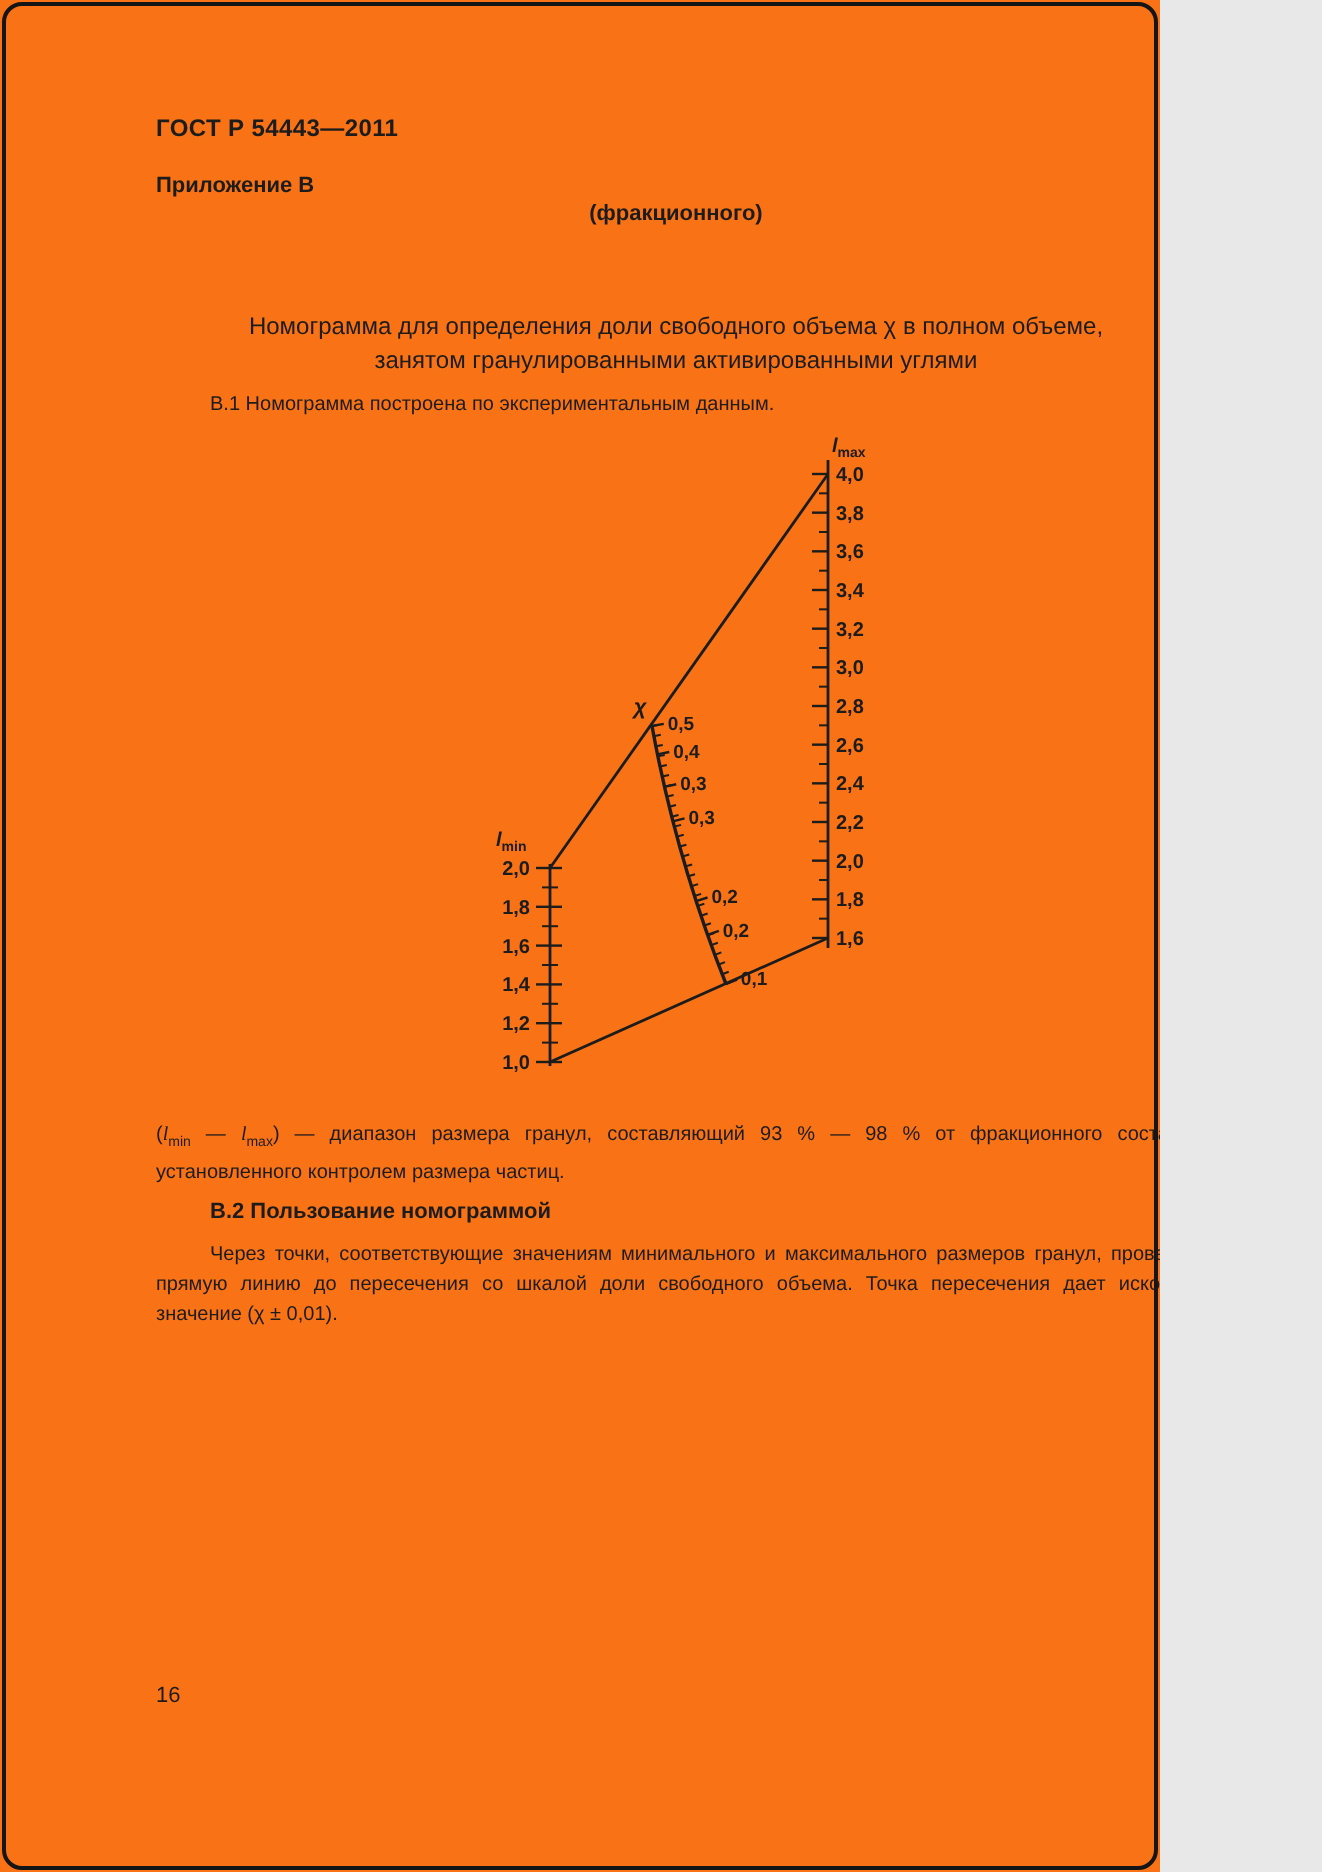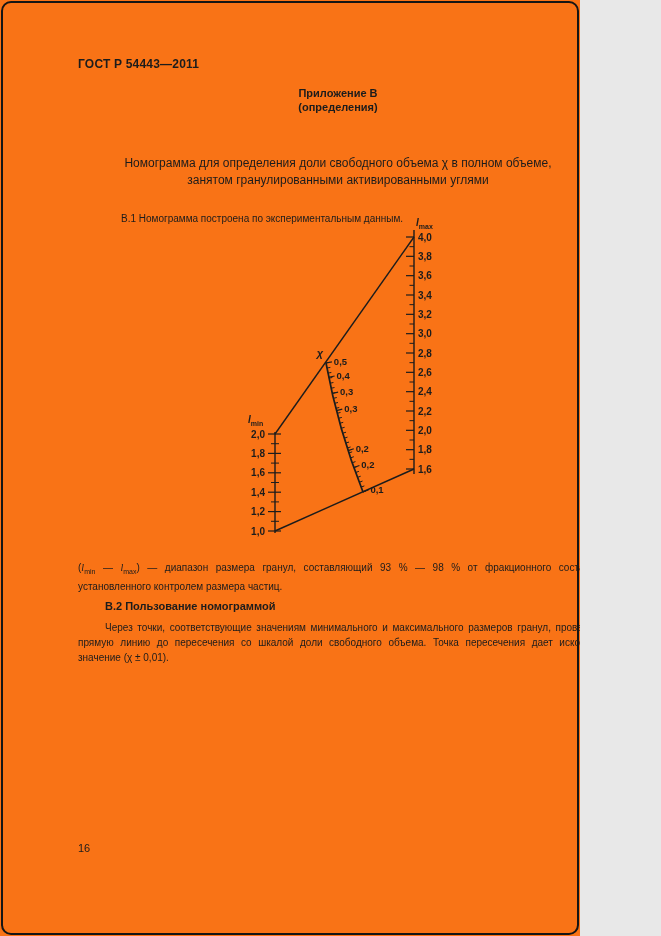--- a/index.html
+++ b/index.html
@@ -3,43 +3,43 @@
 <meta charset="utf-8">
 <style>
   html,body{margin:0;padding:0;background:#e8e8e8;}
   .page{
     position:relative;width:580px;height:936px;background:#f97316;
     font-family:"Liberation Sans", sans-serif;color:#1c1c1c;overflow:hidden;
   }
   .frame{position:absolute;inset:1px;border:2px solid #151515;border-radius:10px;pointer-events:none;}
   .abs{position:absolute;}
   .doc-header{left:78px;top:57px;font-size:12px;font-weight:bold;letter-spacing:.2px;}
-  .appendix{left:78px;top:87px;width:520px;text-align:center;font-size:11px;font-weight:bold;}
+  .appendix{left:78px;top:87px;width:520px;text-align:left;font-size:11px;font-weight:bold;}
   .appendix-note{left:78px;top:101px;width:520px;text-align:center;font-size:11px;font-weight:bold;}
   .fig-title{left:78px;top:155px;width:520px;text-align:center;font-size:12px;font-weight:normal;line-height:17px;}
-  .b1{left:78px;top:197px;width:520px;font-size:10px;text-indent:27px;margin:16px;}
+  .b1{left:78px;top:197px;width:520px;font-size:10px;text-indent:27px;margin:0;}
   .figure{left:230px;top:210px;}
   .caption{left:78px;top:561px;width:520px;font-size:10px;line-height:14.5px;text-align:justify;margin:0;}
   .caption i{font-style:italic;font-family:"Liberation Serif", serif;}
   .caption sub{font-size:7px;}
   .b2-heading{left:78px;top:600px;width:520px;font-size:11px;font-weight:bold;text-indent:27px;margin:0;}
   .b2-para{left:78px;top:620px;width:520px;font-size:10px;line-height:15px;text-align:justify;text-indent:27px;margin:0;}
   .page-number{left:78px;top:842px;font-size:11px;}
   svg text{font-family:"Liberation Sans", sans-serif;}
 </style>
 </head>
 <body>
 
 <div class="page">
   <div class="frame"></div>
 
   <div class="abs doc-header">ГОСТ Р 54443—2011</div>
 
   <div class="abs appendix">Приложение В</div>
-  <div class="abs appendix-note">(определения)</div>
+  <div class="abs appendix-note">(фракционного)</div>
 
   <div class="abs fig-title">
     <span>Номограмма для определения доли свободного объема χ в полном объеме,</span><br>
     <span>занятом гранулированными активированными углями</span>
   </div>
 
   <p class="abs b1">В.1 Номограмма построена по экспериментальным данным.</p>
 
   <svg id="nomogram" class="abs figure" width="240" height="340" viewBox="0 0 240 340">
       <line x1="45" y1="222" x2="45" y2="323" stroke="#1c1c1c" stroke-width="1.4"></line>

